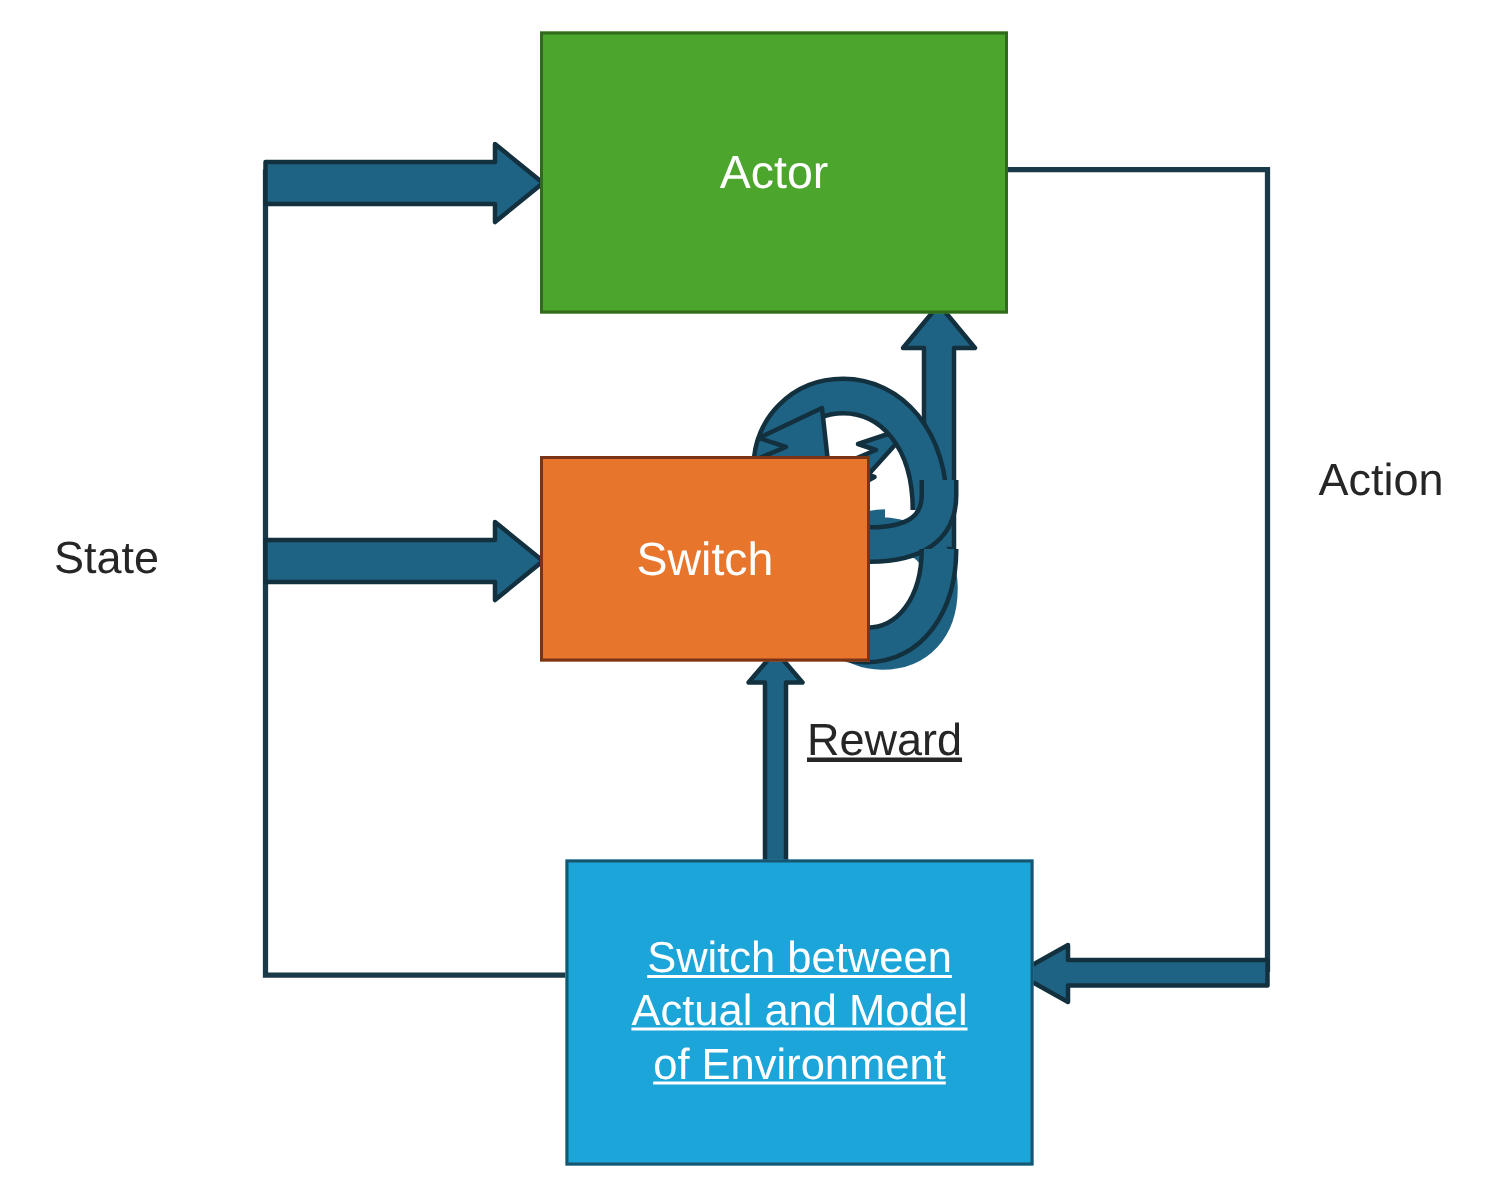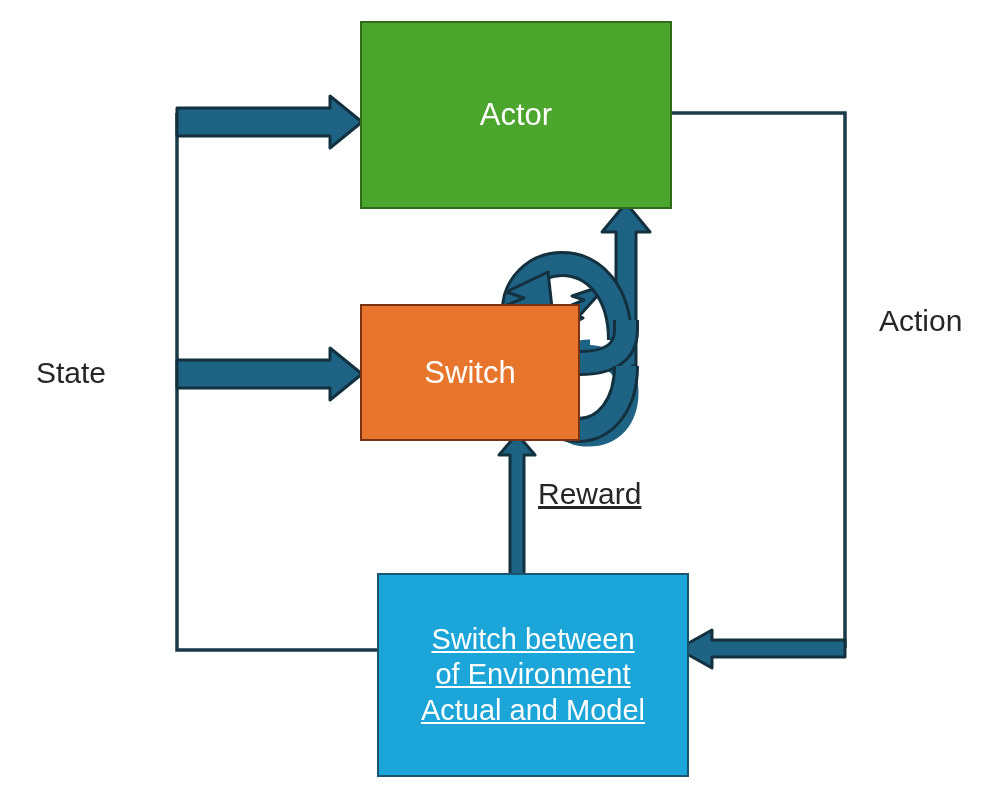--- a/index.html
+++ b/index.html
@@ -151,22 +151,22 @@
     <span>Actor</span>
   </div>
 
   <div class="node" id="node-critic">
     <span>Switch</span>
   </div>
 
   <div class="node" id="node-switch">
     <div>
       <span class="switch-lines">Switch between</span>
+      <span class="switch-lines">Actual and Model</span>
       <span class="switch-lines">of  Environment</span>
-      <span class="switch-lines">Actual and Model</span>
     </div>
   </div>
 
   <div class="label" id="label-state">State</div>
   <div class="label" id="label-action">Action</div>
   <div class="label" id="label-reward">Reward</div>
 
 </div>
 
 </body></html>

